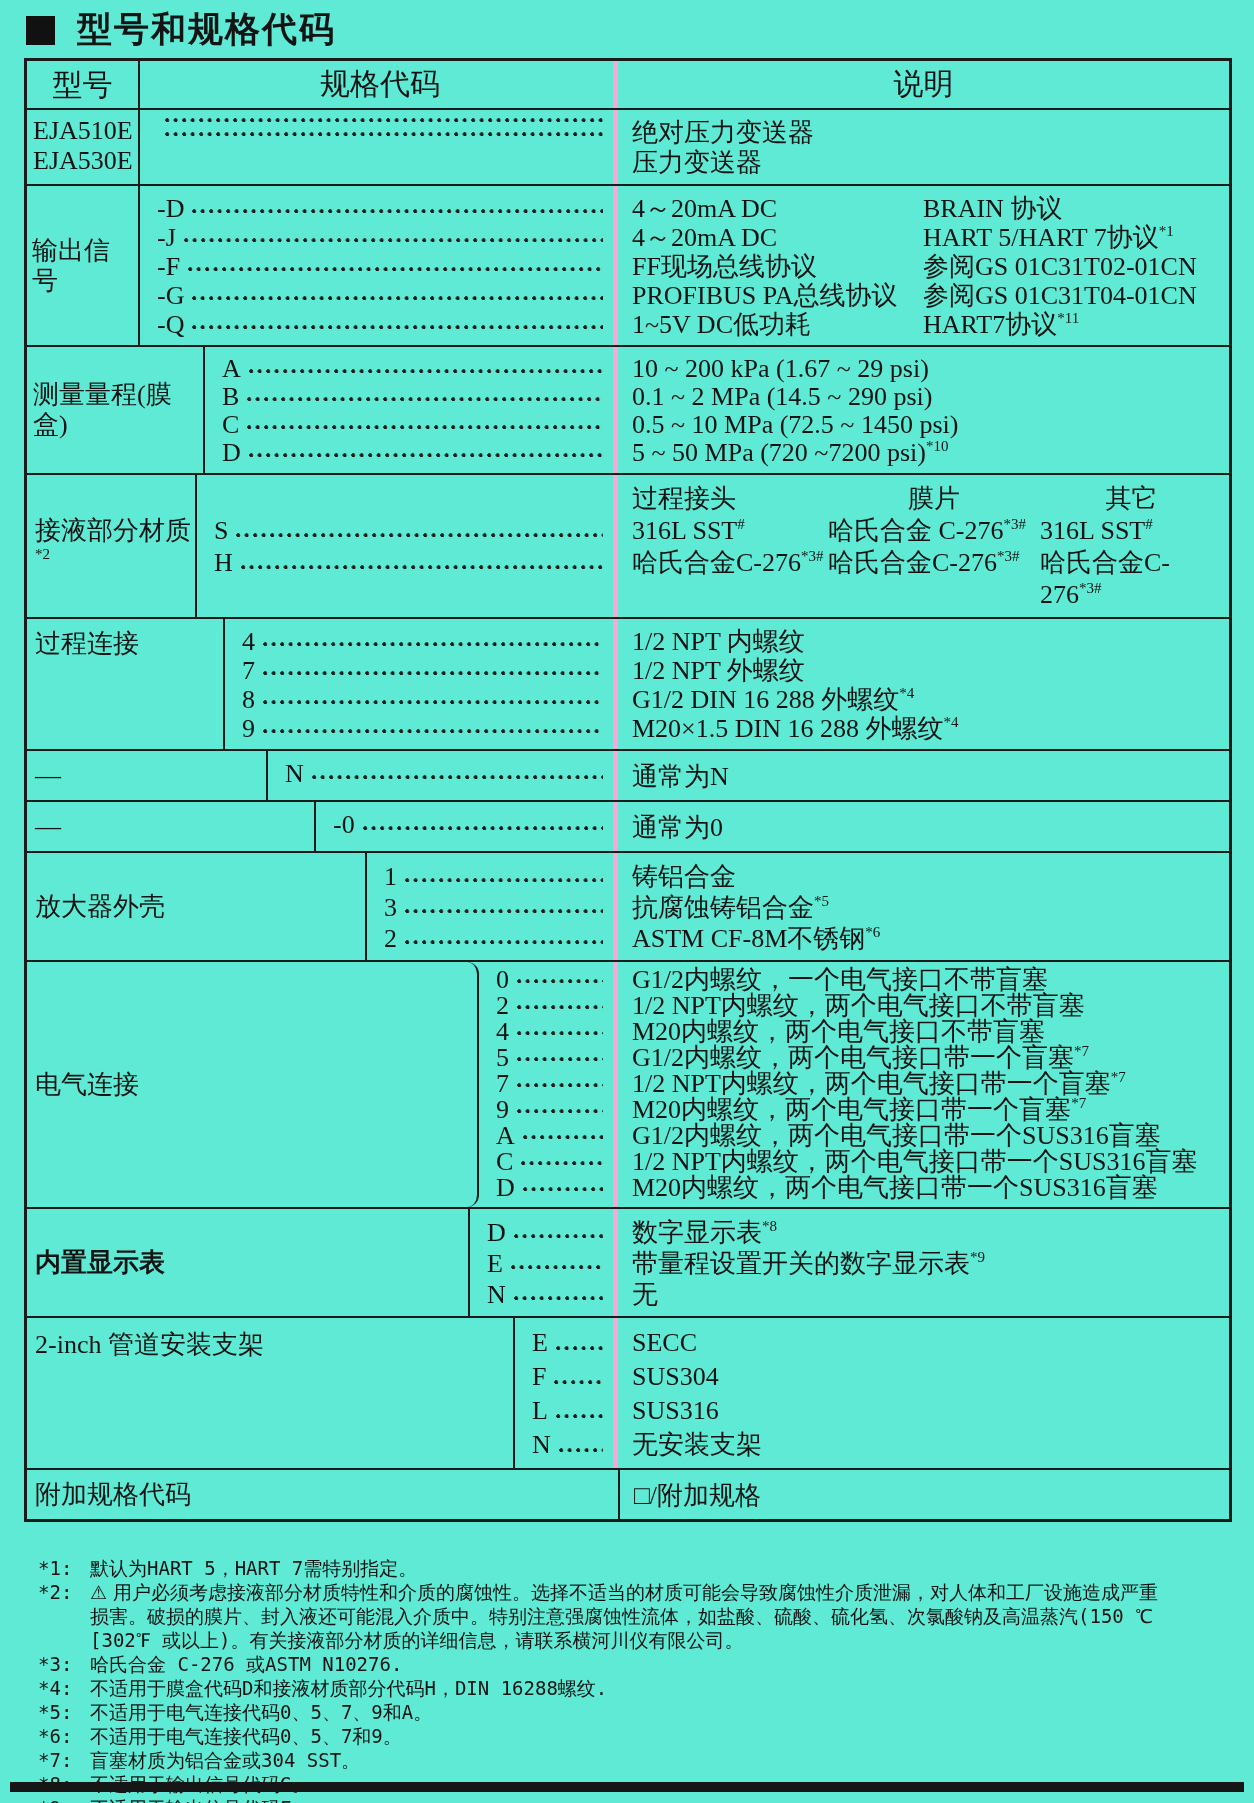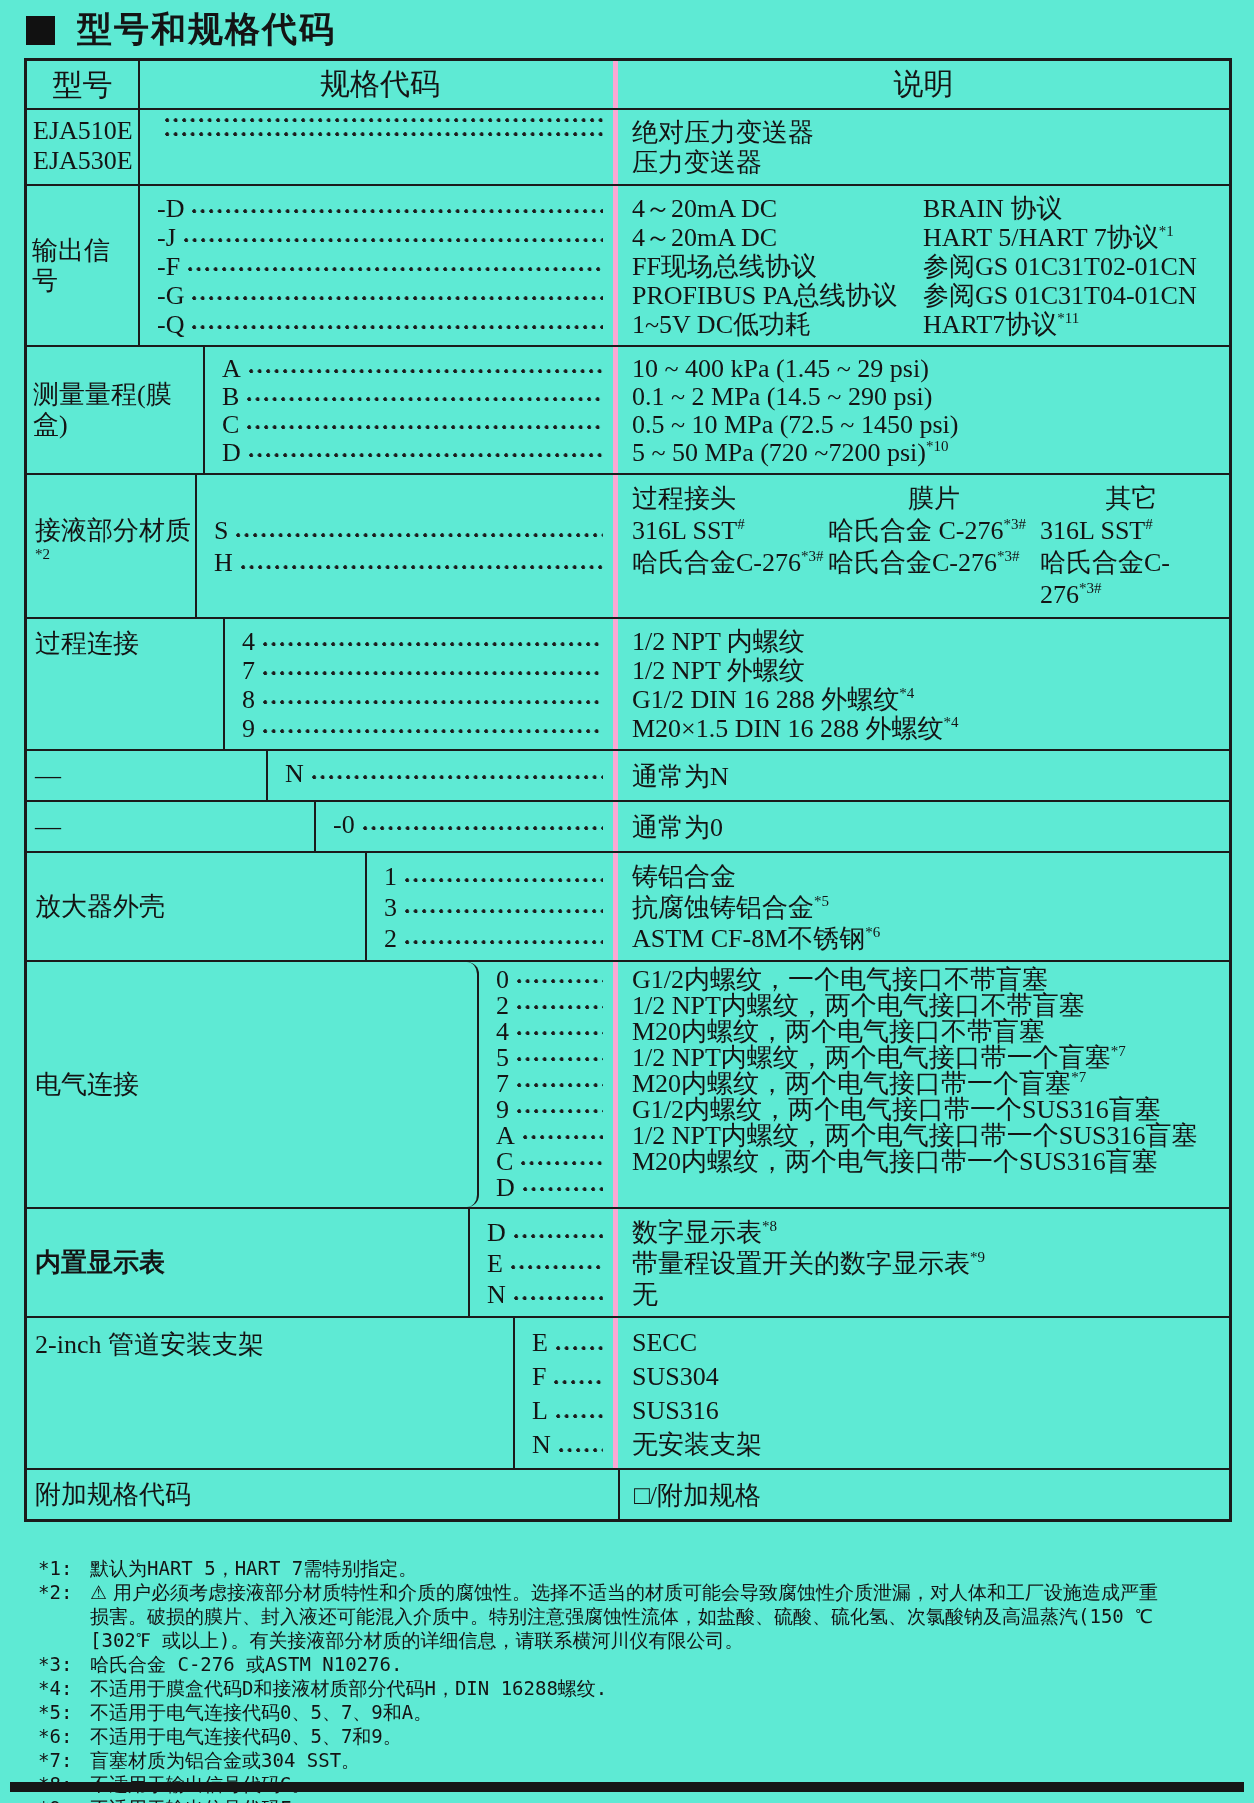--- a/index.html
+++ b/index.html
@@ -174,21 +174,21 @@
         <div class="cline">
             <span class="code">C</span>
             <span class="dots"></span>
           </div>
         <div class="cline">
             <span class="code">D</span>
             <span class="dots"></span>
           </div>
       </div>
       <div class="dc">
-        <div class="dline"><span>10 ~ 400 kPa (1.45 ~ 29 psi)</span><sup></sup></div>
+        <div class="dline"><span>10 ~ 200 kPa (1.67 ~ 29 psi)</span><sup></sup></div>
         <div class="dline"><span>0.1 ~ 2 MPa (14.5 ~ 290 psi)</span><sup></sup></div>
         <div class="dline"><span>0.5 ~ 10 MPa (72.5 ~ 1450 psi)</span><sup></sup></div>
         <div class="dline"><span>5 ~ 50 MPa (720 ~7200 psi)</span><sup>*10</sup></div>
       </div>
     </div>
 
     <div class="t-row r3">
       <div class="lc">
           <span><span>接液部分材质</span><sup>*2</sup></span>
         </div>
@@ -335,20 +335,21 @@
           </div>
         <div class="cline">
             <span class="code">D</span>
             <span class="dots"></span>
           </div>
       </div>
       <div class="dc">
         <div class="dline"><span>G1/2内螺纹，一个电气接口不带盲塞</span><sup></sup></div>
         <div class="dline"><span>1/2 NPT内螺纹，两个电气接口不带盲塞</span><sup></sup></div>
         <div class="dline"><span>M20内螺纹，两个电气接口不带盲塞</span><sup></sup></div>
+        <div class="dline"><span>G1/2内螺纹，两个电气接口带一个盲塞</span><sup>*7</sup></div>
         <div class="dline"><span>1/2 NPT内螺纹，两个电气接口带一个盲塞</span><sup>*7</sup></div>
         <div class="dline"><span>M20内螺纹，两个电气接口带一个盲塞</span><sup>*7</sup></div>
         <div class="dline"><span>G1/2内螺纹，两个电气接口带一个SUS316盲塞</span><sup></sup></div>
         <div class="dline"><span>1/2 NPT内螺纹，两个电气接口带一个SUS316盲塞</span><sup></sup></div>
         <div class="dline"><span>M20内螺纹，两个电气接口带一个SUS316盲塞</span><sup></sup></div>
       </div>
     </div>
 
     <div class="t-row r9">
       <div class="lc">内置显示表</div>

